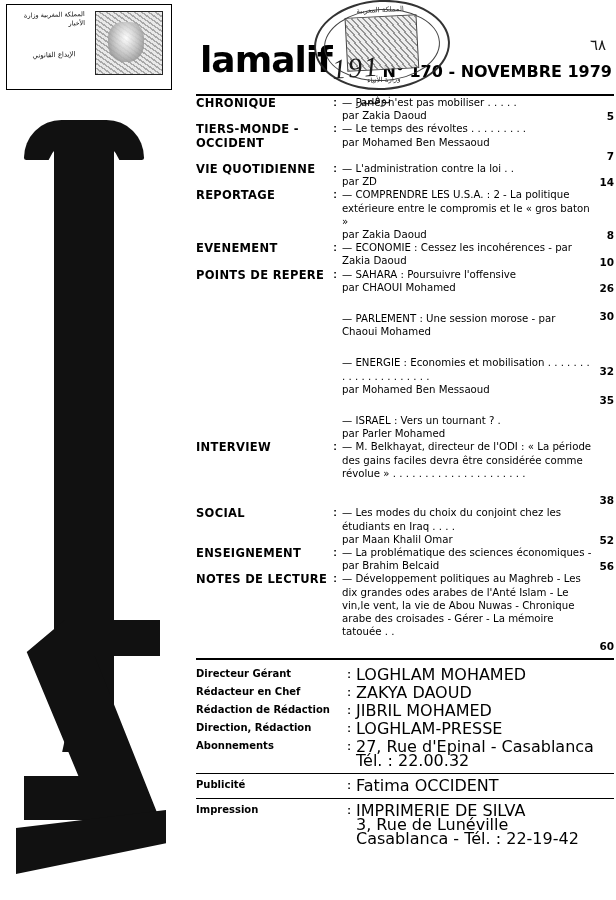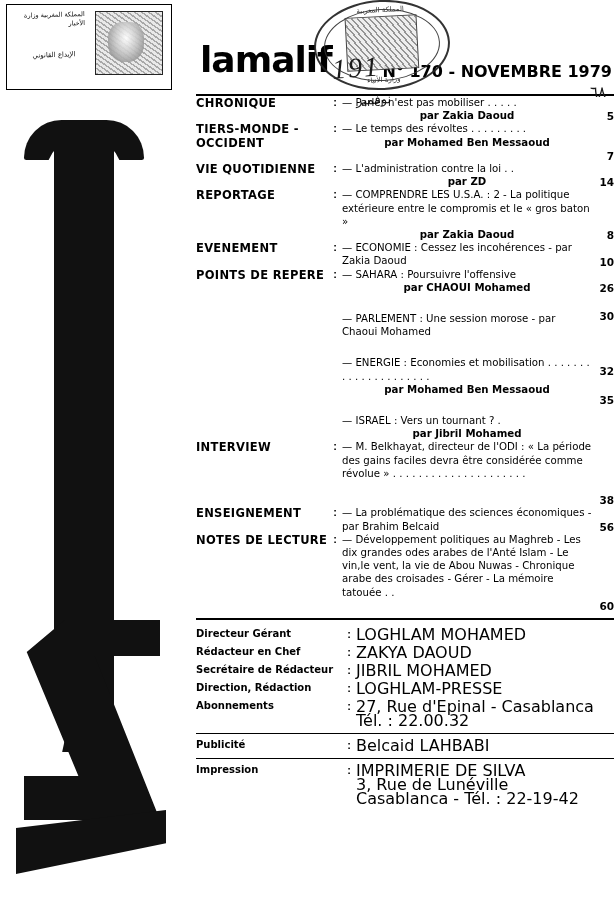--- a/index.html
+++ b/index.html
@@ -133,21 +133,21 @@
   }
   .hw-num{
     left:146px;top:52px;font-size:28px;font-style:italic;letter-spacing:2px;
     transform:rotate(-4deg);
   }
   .hw-ar{
     left:170px;top:92px;font-size:13px;font-family:"DejaVu Sans",sans-serif;
     transform:rotate(-3deg);
   }
   .hw-corner{
-    right:10px;top:36px;font-size:15px;font-family:Liberation Serif, serif;margin-top:47px;
+    right:10px;top:36px;font-size:15px;font-family:Liberation Serif, serif;
   }
 
   .rule{height:2px;background:#000;margin:0 2px 0 10px;}
 
   
   table.toc{
     width:418px;margin-left:10px;border-collapse:collapse;
     table-layout:fixed;
   }
   table.toc td{vertical-align:top;padding:0;}
@@ -164,21 +164,21 @@
     font-size:10.2px;line-height:13.2px;
     padding-top:7px;padding-bottom:7px;
     padding-right:2px;
   }
   .pg{
     width:22px;text-align:right;
     font-family:"DejaVu Sans", sans-serif;
     font-weight:bold;font-size:10.5px;
     padding-top:7px;
   }
-  .byline{display:block;text-align:center;font-weight:bold;}
+  .byline{display:block;text-align:left;font-weight:normal;}
   .item{display:block;position:relative;}
   .item + .item{margin-top:18px;}
   .itemtext{display:block;padding-left:0;}
 
   
   .staff{
     width:418px;margin-left:10px;margin-top:6px;
     border-collapse:collapse;table-layout:fixed;
   }
   .staff td{vertical-align:top;padding:2px 0;}
@@ -310,21 +310,21 @@
               </span>
               <span class="item">
                 <span class="itemtext">— PARLEMENT : Une session morose -    par Chaoui Mohamed</span>
               </span>
               <span class="item">
                 <span class="itemtext">— ENERGIE : Economies et mobilisation . . . . . . . . . . . . . . . . . . . . .</span>
                 <span class="byline">par Mohamed Ben Messaoud</span>
               </span>
               <span class="item">
                 <span class="itemtext">— ISRAEL : Vers un tournant ? .</span>
-                <span class="byline">par Jibril Mohamed</span>
+                <span class="byline">par Parler Mohamed</span>
               </span>
             </td>
             <td class="pg">
               <div style="margin-top: 0px; height: 26.4px; display: flex; align-items: flex-end; justify-content: flex-end;">26</div>
               <div style="margin-top: 2px; height: 26.4px; display: flex; align-items: flex-end; justify-content: flex-end;">30</div>
               <div style="margin-top: 2px; height: 52.8px; display: flex; align-items: flex-end; justify-content: flex-end; text-align: right;">32</div>
               <div style="margin-top: 2px; height: 26.4px; display: flex; align-items: flex-end; justify-content: flex-end;">35</div>
             </td>
           </tr>
           <tr>
@@ -333,20 +333,33 @@
             <td class="entry">
               <span class="item">
                 <span class="itemtext">— M. Belkhayat, directeur de l'ODI : « La période des gains faciles devra être considérée comme révolue » . . . . . . . . . . . . . . . . . . . . .</span>
               </span>
             </td>
             <td class="pg">
               <div style="margin-top: 0px; height: 66px; display: flex; align-items: flex-end; justify-content: flex-end;">38</div>
             </td>
           </tr>
           <tr>
+            <td class="rubric">SOCIAL</td>
+            <td class="colon">:</td>
+            <td class="entry">
+              <span class="item">
+                <span class="itemtext">— Les modes du choix du conjoint chez les étudiants en Iraq . . . .</span>
+                <span class="byline">par Maan Khalil Omar</span>
+              </span>
+            </td>
+            <td class="pg">
+              <div style="margin-top: 0px; height: 39.6px; display: flex; align-items: flex-end; justify-content: flex-end;">52</div>
+            </td>
+          </tr>
+          <tr>
             <td class="rubric">ENSEIGNEMENT</td>
             <td class="colon">:</td>
             <td class="entry">
               <span class="item">
                 <span class="itemtext">— La problématique des sciences économiques - par Brahim Belcaid</span>
               </span>
             </td>
             <td class="pg">
               <div style="margin-top: 0px; height: 26.4px; display: flex; align-items: flex-end; justify-content: flex-end;">56</div>
             </td>
@@ -374,21 +387,21 @@
             <td class="lbl">Directeur Gérant</td>
             <td class="cl">:</td>
             <td class="val" style="white-space: pre-line;">LOGHLAM MOHAMED</td>
           </tr>
           <tr>
             <td class="lbl">Rédacteur en Chef</td>
             <td class="cl">:</td>
             <td class="val" style="white-space: pre-line; margin-top: 48px;">ZAKYA DAOUD</td>
           </tr>
           <tr>
-            <td class="lbl">Secrétaire de Rédacteur</td>
+            <td class="lbl">Rédaction de Rédaction</td>
             <td class="cl">:</td>
             <td class="val" style="white-space: pre-line;">JIBRIL MOHAMED</td>
           </tr>
           <tr>
             <td class="lbl">Direction, Rédaction</td>
             <td class="cl">:</td>
             <td class="val" style="white-space: pre-line;">LOGHLAM-PRESSE</td>
           </tr>
           <tr>
             <td class="lbl">Abonnements</td>
@@ -397,21 +410,21 @@
 Tél. : 22.00.32</td>
           </tr>
           <tr>
             <td colspan="3" style="padding: 3px 0px;">
               <div style="height: 1px; background: rgb(0, 0, 0);"></div>
             </td>
           </tr>
           <tr>
             <td class="lbl">Publicité</td>
             <td class="cl">:</td>
-            <td class="val" style="white-space: pre-line;">Belcaid LAHBABI</td>
+            <td class="val" style="white-space: pre-line;">Fatima OCCIDENT</td>
           </tr>
           <tr>
             <td colspan="3" style="padding: 3px 0px;">
               <div style="height: 1px; background: rgb(0, 0, 0);"></div>
             </td>
           </tr>
           <tr>
             <td class="lbl">Impression</td>
             <td class="cl">:</td>
             <td class="val" style="white-space: pre-line;">IMPRIMERIE DE SILVA

